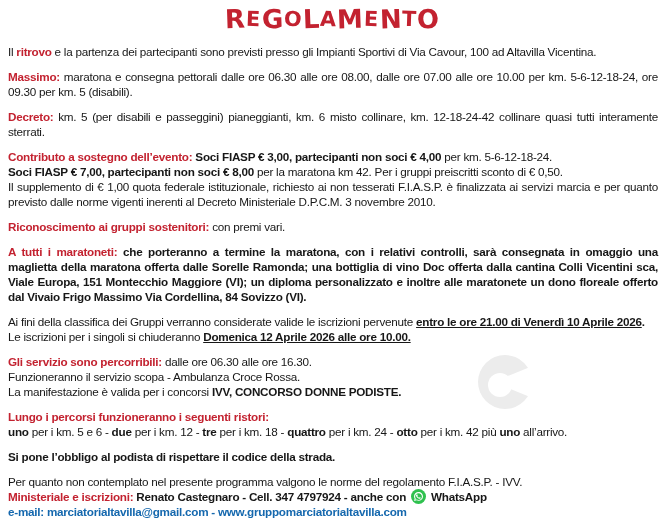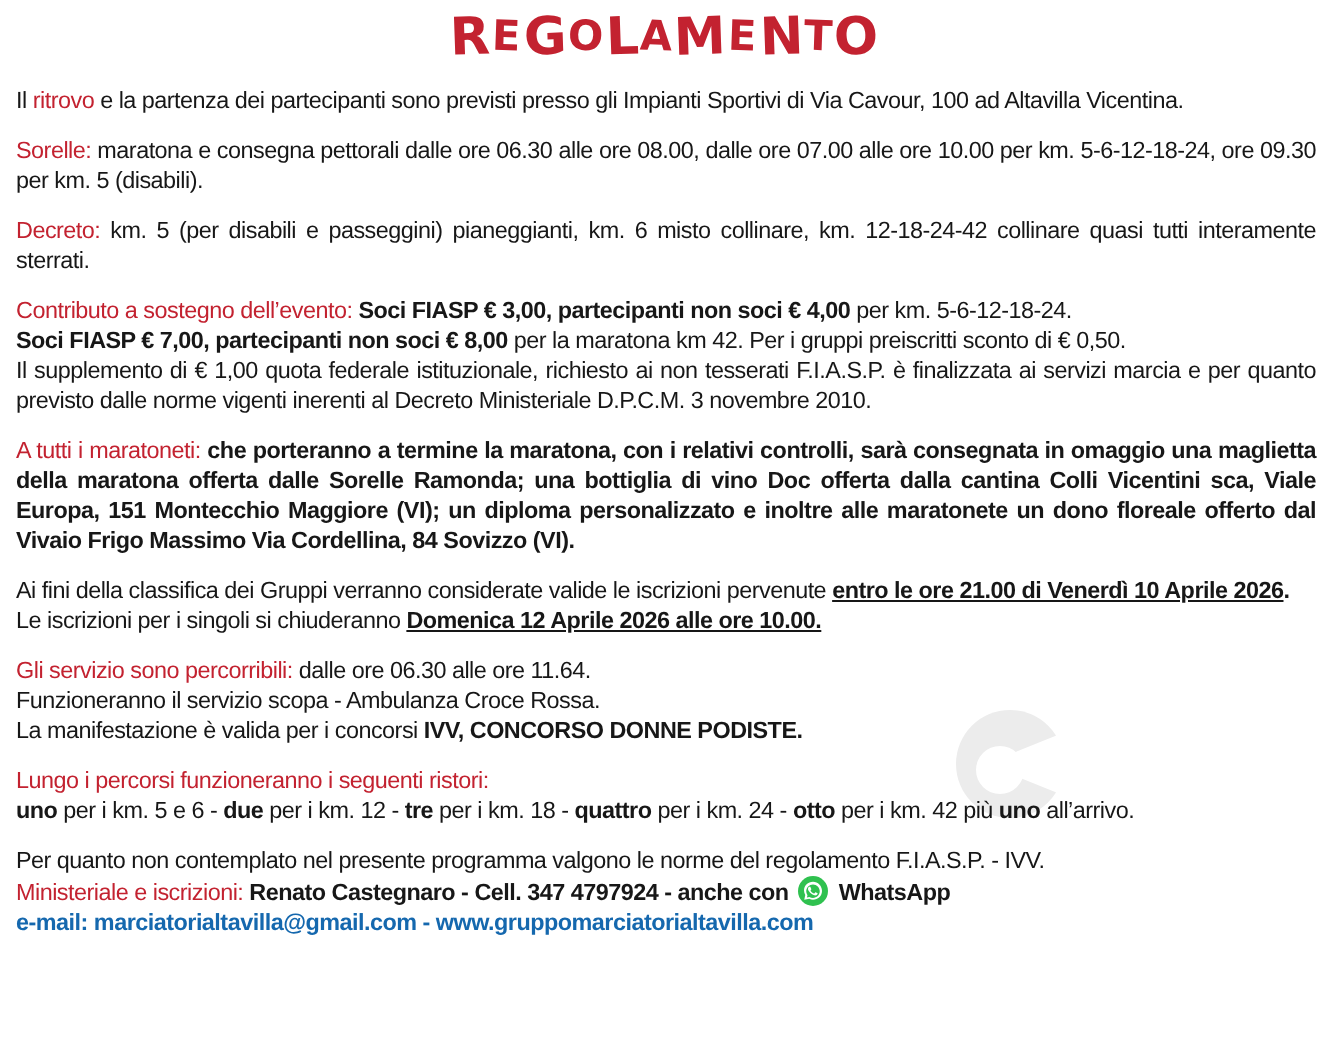--- a/index.html
+++ b/index.html
@@ -37,21 +37,21 @@
   .title .tl{display:inline-block;}
   .title .tl0{transform:rotate(-2deg);}
   .title .tl1{font-size:0.8em;transform:translateY(-2px) rotate(2deg);}
   p.para{margin:0 0 10px 0;}
   p.justify{text-align:justify;}
   p.center{text-align:left;}
   p.gap{margin-top:6px;}
   p.tight{margin-bottom:0;}
   .run-n{font-weight:normal;}
   .run-b{font-weight:bold;}
-  .run-rb{color:var(--red);font-weight:normal;}
+  .run-rb{color:var(--red);font-weight:bold;}
   .run-bu{font-weight:bold;text-decoration:underline;}
   .run-bb{color:var(--blue);font-weight:bold;}
   .wa-icon{display:inline-block;width:15px;height:15px;vertical-align:-3px;margin:0 2px;}
   .wa-bg{fill:var(--whatsapp-green);}
   .wa-glyph{fill:#ffffff;}
   .wm-main{fill:var(--watermark-gray);}
   .wm-cut{fill:#ffffff;}
 </style>
 </head>
 <body>
@@ -61,27 +61,29 @@
     <svg viewBox="0 0 60 60" width="60" height="60">
       <circle class="wm-main" cx="30" cy="30" r="27"></circle>
       <circle class="wm-cut" cx="25" cy="33" r="12"></circle>
       <polygon class="wm-cut" points="60,13 18,30 60,47"></polygon>
     </svg>
   </div>
   <div class="doc-body">
     <h1 class="title" id="title"><span class="tl tl0">R</span><span class="tl tl1">E</span><span class="tl tl0">G</span><span class="tl tl1">O</span><span class="tl tl0">L</span><span class="tl tl1">A</span><span class="tl tl0">M</span><span class="tl tl1">E</span><span class="tl tl0">N</span><span class="tl tl1">T</span><span class="tl tl0">O</span></h1>
     <div id="content">
         <p class="para left"><span class="run-n">Il </span><span class="run-rb">ritrovo</span><span class="run-n"> e la partenza dei partecipanti sono previsti presso gli Impianti Sportivi di Via Cavour, 100 ad Altavilla Vicentina.</span></p>
-        <p class="para justify"><span class="run-rb">Sorelle:</span><span class="run-n"> maratona e consegna pettorali dalle ore 06.30 alle ore 08.00, dalle ore 07.00 alle ore 10.00 per km. 5-6-12-18-24, ore 09.30 per km. 5 (disabili).</span></p>
+        <p class="para justify"><span class="run-rb">Massimo:</span><span class="run-n"> maratona e consegna pettorali dalle ore 06.30 alle ore 08.00, dalle ore 07.00 alle ore 10.00 per km. 5-6-12-18-24, ore 09.30 per km. 5 (disabili).</span></p>
         <p class="para justify"><span class="run-rb">Decreto:</span><span class="run-n"> km. 5 (per disabili e passeggini) pianeggianti, km. 6 misto collinare, km. 12-18-24-42 collinare quasi tutti interamente sterrati.</span></p>
         <p class="para justify"><span class="run-rb">Contributo a sostegno dell’evento: </span><span class="run-b">Soci FIASP € 3,00, partecipanti non soci € 4,00</span><span class="run-n"> per km. 5-6-12-18-24.</span><br><span class="run-b">Soci FIASP € 7,00, partecipanti non soci € 8,00</span><span class="run-n"> per la maratona km 42. Per i gruppi preiscritti sconto di € 0,50.</span><br><span class="run-n">Il supplemento di € 1,00 quota federale istituzionale, richiesto ai non tesserati F.I.A.S.P. è finalizzata ai servizi marcia e per quanto previsto dalle norme vigenti inerenti al Decreto Ministeriale D.P.C.M. 3 novembre 2010.</span></p>
+        <p class="para left"><span class="run-rb">Riconoscimento ai gruppi sostenitori:</span><span class="run-n"> con premi vari.</span></p>
         <p class="para justify"><span class="run-rb">A tutti i maratoneti:</span><span class="run-b"> che porteranno a termine la maratona, con i relativi controlli, sarà consegnata in omaggio una maglietta della maratona offerta dalle Sorelle Ramonda; una bottiglia di vino Doc offerta dalla cantina Colli Vicentini sca, Viale Europa, 151 Montecchio Maggiore (VI); un diploma personalizzato e inoltre alle maratonete un dono floreale offerto dal Vivaio Frigo Massimo Via Cordellina, 84 Sovizzo (VI).</span></p>
         <p class="para justify"><span class="run-n">Ai fini della classifica dei Gruppi verranno considerate valide le iscrizioni pervenute </span><span class="run-bu">entro le ore 21.00 di Venerdì 10 Aprile 2026</span><span class="run-b">.</span><br><span class="run-n">Le iscrizioni per i singoli si chiuderanno </span><span class="run-bu">Domenica 12 Aprile 2026 alle ore 10.00.</span></p>
-        <p class="para left"><span class="run-rb">Gli servizio sono percorribili:</span><span class="run-n"> dalle ore 06.30 alle ore 11.64.</span><br><span class="run-n">Funzioneranno il servizio scopa - Ambulanza Croce Rossa.</span><br><span class="run-n">La manifestazione è valida per i concorsi </span><span class="run-b">IVV, CONCORSO DONNE PODISTE.</span></p>
+        <p class="para left"><span class="run-rb">Gli servizio sono percorribili:</span><span class="run-n"> dalle ore 06.30 alle ore 16.30.</span><br><span class="run-n">Funzioneranno il servizio scopa - Ambulanza Croce Rossa.</span><br><span class="run-n">La manifestazione è valida per i concorsi </span><span class="run-b">IVV, CONCORSO DONNE PODISTE.</span></p>
         <p class="para left"><span class="run-rb">Lungo i percorsi funzioneranno i seguenti ristori:</span><br><span class="run-b">uno</span><span class="run-n"> per i km. 5 e 6 - </span><span class="run-b">due</span><span class="run-n"> per i km. 12 - </span><span class="run-b">tre</span><span class="run-n"> per i km. 18 - </span><span class="run-b">quattro</span><span class="run-n"> per i km. 24 - </span><span class="run-b">otto</span><span class="run-n"> per i km. 42 più </span><span class="run-b">uno</span><span class="run-n"> all’arrivo.</span></p>
+        <p class="para left"><span class="run-b">Si pone l’obbligo al podista di rispettare il codice della strada.</span></p>
         <p class="para left gap tight"><span class="run-n">Per quanto non contemplato nel presente programma valgono le norme del regolamento F.I.A.S.P. - IVV.</span><br><span class="run-rb">Ministeriale e iscrizioni: </span><span class="run-b">Renato Castegnaro - Cell. 347 4797924 - anche con</span>
   <span class="wa-icon"><svg viewBox="0 0 24 24" width="15" height="15">
     <circle class="wa-bg" cx="12" cy="12" r="12"></circle>
     <path class="wa-glyph" d="M12 4.6c-4 0-7.2 3.1-7.2 7 0 1.3.4 2.5 1 3.6L5 19l4-.9c1 .5 2 .8 3 .8 4 0 7.2-3.1 7.2-7s-3.2-7.3-7.2-7.3zm0 12.9c-1 0-2-.3-2.9-.8l-2 .5.5-1.9c-.6-.9-1-2-1-3.1 0-3 2.4-5.5 5.4-5.5s5.4 2.5 5.4 5.5-2.4 5.3-5.4 5.3z"></path>
     <path class="wa-glyph" d="M15.4 13.6c-.2-.1-1.1-.5-1.3-.6-.2-.1-.3-.1-.4.1-.1.2-.5.6-.6.8-.1.1-.2.1-.4 0-1.1-.5-1.9-1-2.6-2.2-.2-.3.2-.3.5-1 .1-.1 0-.3 0-.4 0-.1-.4-1-.6-1.4-.2-.4-.3-.3-.4-.3h-.4c-.1 0-.3.1-.5.2-.2.2-.7.6-.7 1.5s.7 1.8.8 1.9c.1.1 1.3 2 3.2 2.8.4.2.8.3 1 .4.5.1.9.1 1.2.1.4-.1 1.1-.5 1.3-.9.2-.5.2-.8.1-.9 0 0-.1-.1-.2-.1z"></path>
   </svg></span>
 <span class="run-b"> WhatsApp</span></p>
         <p class="para center tight"><span class="run-bb">e-mail: </span><span class="run-bb">marciatorialtavilla@gmail.com</span><span class="run-bb"> - </span><span class="run-bb">www.gruppomarciatorialtavilla.com</span></p>
       </div>
   </div>

